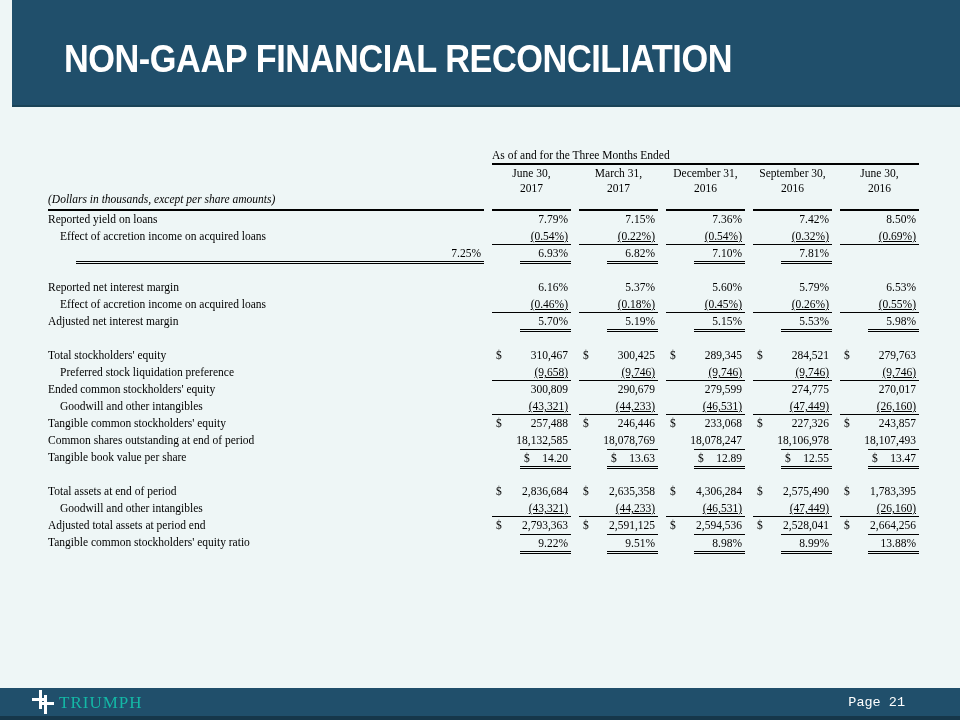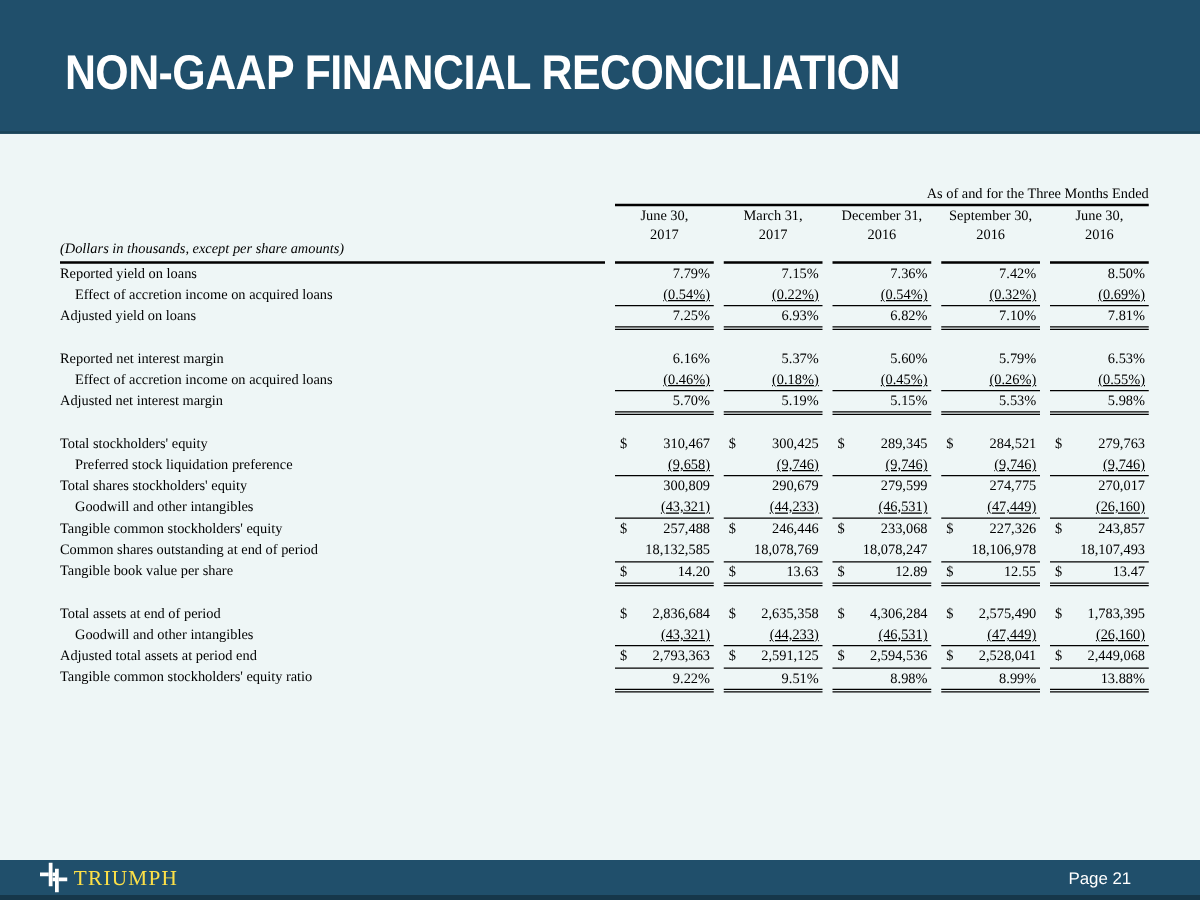--- a/index.html
+++ b/index.html
@@ -12,21 +12,21 @@
   html,body{margin:0;padding:0;}
   body{
     width:960px;height:720px;overflow:hidden;
     font-family:"Liberation Serif", serif;
     background:#ffffff;
   }
   .slide{position:relative;width:960px;height:720px;background:var(--bg);overflow:hidden;}
 
   
   .titlebar{
-    position:absolute;top:0;left:0;right:0;height:107px;
+    position:absolute;top:0;left:12px;right:0;height:107px;
     background:var(--teal);
     border-bottom:2px solid #1A4357;
     display:flex;align-items:center;
   }
   .titlebar h1{
     margin:0;padding:12px 0 0 59px;
     color:#ffffff;
     font-family:"Liberation Sans", sans-serif;
     font-weight:bold;font-size:39px;letter-spacing:-0.5px;
     transform:scaleX(0.88);transform-origin:left center;
@@ -39,21 +39,21 @@
     font-size:11.5px;color:var(--ink);
   }
   .hrow1,.hrow2,.trow{
     display:grid;
     grid-template-columns:436px repeat(5,79px);
     column-gap:8px;
   }
   .hrow1{height:17px;align-items:center;}
   .caption{line-height:16px;}
   .span-head{
-    grid-column:2 / -1;text-align:right;
+    grid-column:2 / -1;text-align:left;
     border-bottom:2px solid var(--ink);
     height:17px;line-height:14px;
   }
   .hrow2{align-items:end;margin-top:1px;}
   .units-note{
     font-style:italic;
     border-bottom:2px solid var(--ink);
     padding-bottom:3px;line-height:14px;
   }
   .colhead{
@@ -66,44 +66,44 @@
   .spacer{height:17px;}
   .rlabel{line-height:17px;white-space:nowrap;}
   .rlabel.indent{padding-left:12px;}
   .cell{
     position:relative;line-height:16px;text-align:right;
     padding:0 3px 0 4px;white-space:nowrap;
   }
   .cell.money{display:flex;justify-content:space-between;align-items:baseline;}
   .cell .cur{text-align:left;}
   .u1{border-bottom:1px solid var(--ink);text-decoration:underline;}
-  .u2{border-bottom:1px solid var(--ink);}
+  .u2{border-bottom:1px solid var(--ink);margin-left:28px;}
   .u2::after{
     content:"";position:absolute;left:0;right:0;bottom:-3px;
     border-bottom:1px solid var(--ink);
   }
   .t1{border-top:1px solid var(--ink);}
 
   
   .footerbar{
     position:absolute;left:0;right:0;bottom:0;height:32px;
     background:var(--teal);
     border-bottom:4px solid var(--teal-dark);
     display:flex;align-items:center;justify-content:space-between;
     padding:0 55px 0 32px;color:#ffffff;
   }
   .brand{display:flex;align-items:center;gap:5px;}
   .brand .logo-mark{display:block;}
   .brand .brand-name{
     font-family:"Liberation Serif", serif;
     font-size:17px;letter-spacing:1px;line-height:1;
-    color:#fde047;
+    color:#14b8a6;
   }
   .page-num{
-    font-family:Liberation Sans, sans-serif;
+    font-family:Liberation Mono, monospace;
     font-size:13.5px;color:#ffffff;padding-left:20px;
   }
 </style>
 </head>
 <body>
 
 <div class="slide">
 
   <header class="titlebar">
     <h1>NON-GAAP FINANCIAL RECONCILIATION</h1>
@@ -152,21 +152,20 @@
           </div>
           <div class="trow">
             <div class="rlabel indent">Effect of accretion income on acquired loans</div>
             <div class="cell u1">(0.54%)</div>
             <div class="cell u1">(0.22%)</div>
             <div class="cell u1">(0.54%)</div>
             <div class="cell u1">(0.32%)</div>
             <div class="cell u1">(0.69%)</div>
           </div>
           <div class="trow">
-            <div class="rlabel">Adjusted yield on loans</div>
             <div class="cell u2">7.25%</div>
             <div class="cell u2">6.93%</div>
             <div class="cell u2">6.82%</div>
             <div class="cell u2">7.10%</div>
             <div class="cell u2">7.81%</div>
           </div>
           <div class="spacer"></div>
           <div class="trow">
             <div class="rlabel">Reported net interest margin</div>
             <div class="cell">6.16%</div>
@@ -217,21 +216,21 @@
           </div>
           <div class="trow">
             <div class="rlabel indent">Preferred stock liquidation preference</div>
             <div class="cell u1">(9,658)</div>
             <div class="cell u1">(9,746)</div>
             <div class="cell u1">(9,746)</div>
             <div class="cell u1">(9,746)</div>
             <div class="cell u1">(9,746)</div>
           </div>
           <div class="trow">
-            <div class="rlabel">Total shares stockholders' equity</div>
+            <div class="rlabel">Ended common stockholders' equity</div>
             <div class="cell">300,809</div>
             <div class="cell">290,679</div>
             <div class="cell">279,599</div>
             <div class="cell">274,775</div>
             <div class="cell">270,017</div>
           </div>
           <div class="trow">
             <div class="rlabel indent">Goodwill and other intangibles</div>
             <div class="cell u1">(43,321)</div>
             <div class="cell u1">(44,233)</div>
@@ -338,21 +337,21 @@
             <div class="cell money">
               <span class="cur">$</span>
               <span class="val">2,594,536</span>
             </div>
             <div class="cell money">
               <span class="cur">$</span>
               <span class="val">2,528,041</span>
             </div>
             <div class="cell money">
               <span class="cur">$</span>
-              <span class="val">2,449,068</span>
+              <span class="val">2,664,256</span>
             </div>
           </div>
           <div class="trow">
             <div class="rlabel">Tangible common stockholders' equity ratio</div>
             <div class="cell u2 t1">9.22%</div>
             <div class="cell u2 t1">9.51%</div>
             <div class="cell u2 t1">8.98%</div>
             <div class="cell u2 t1">8.99%</div>
             <div class="cell u2 t1">13.88%</div>
           </div>

